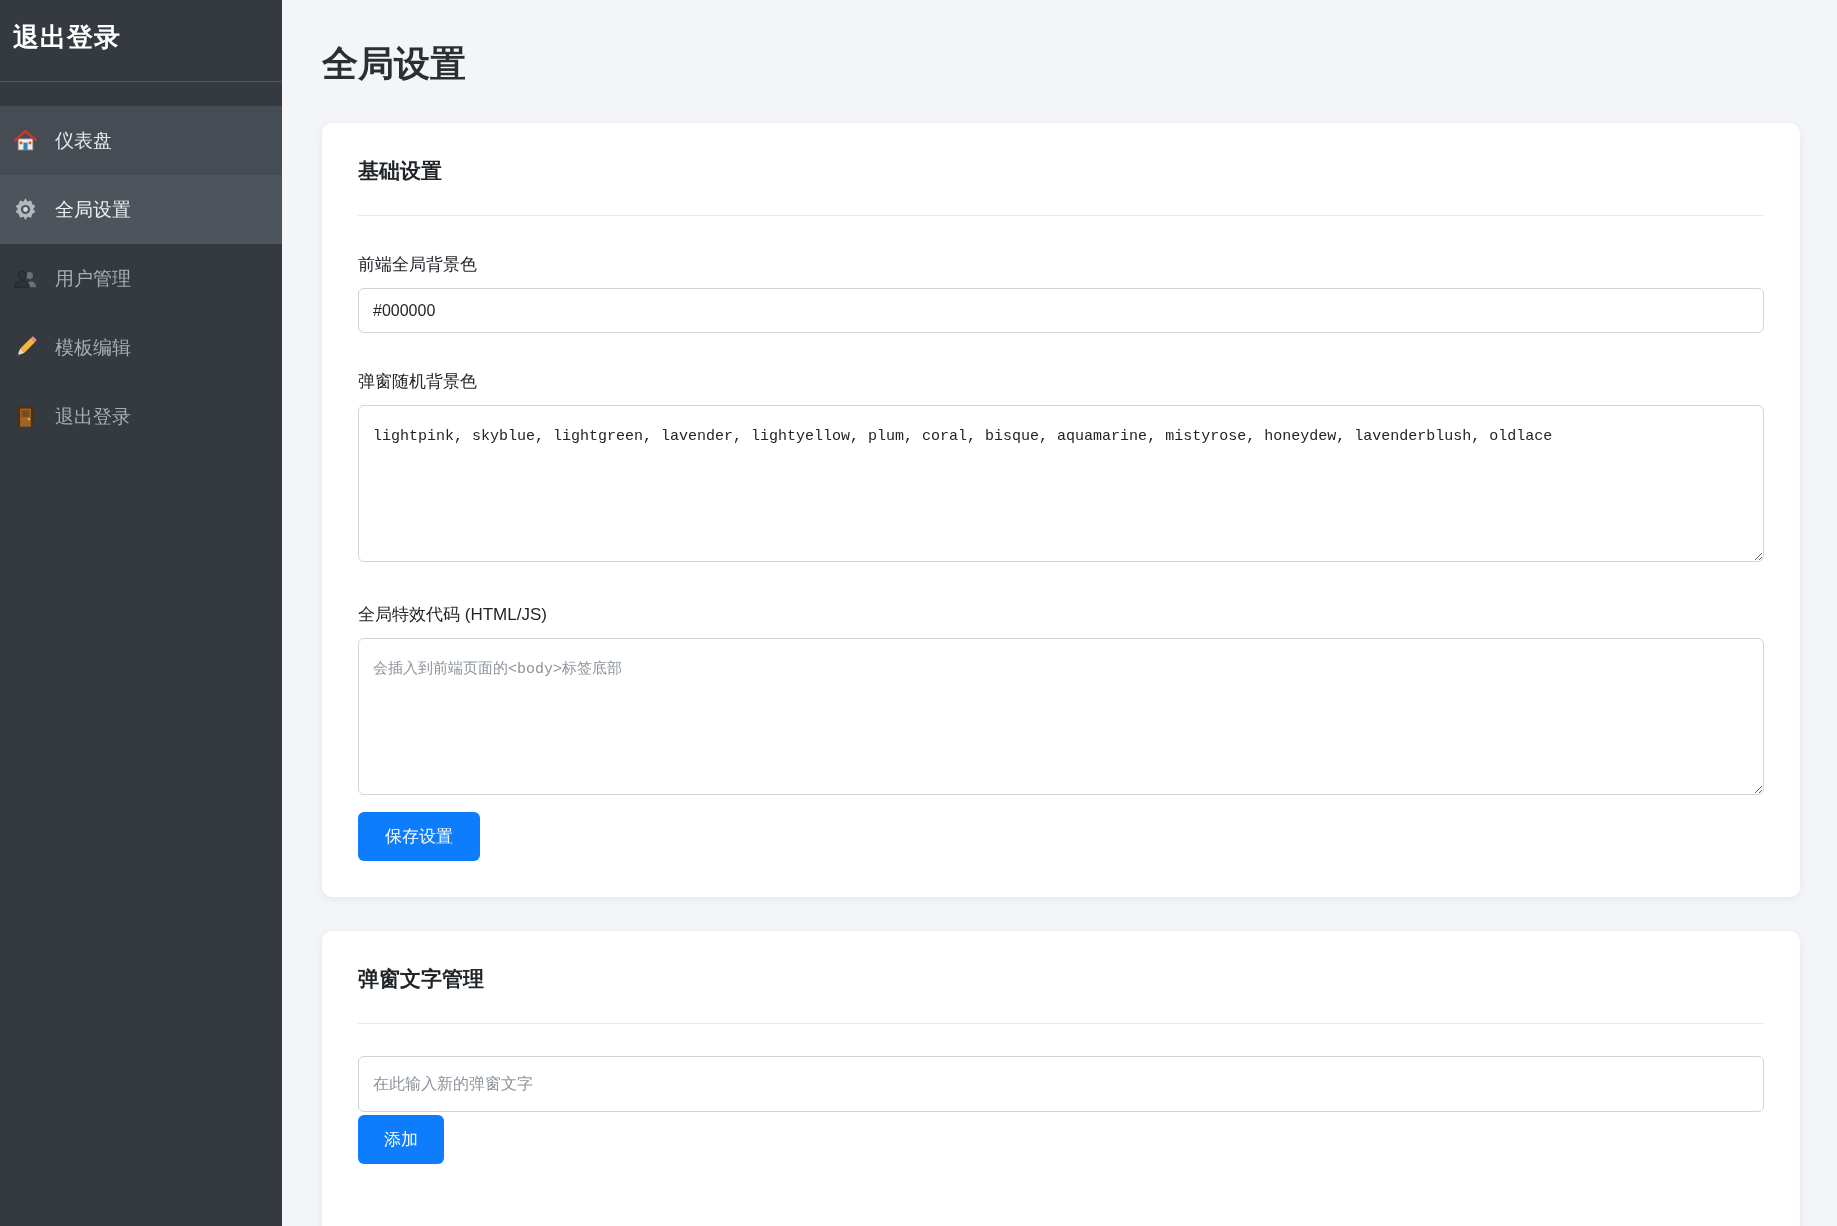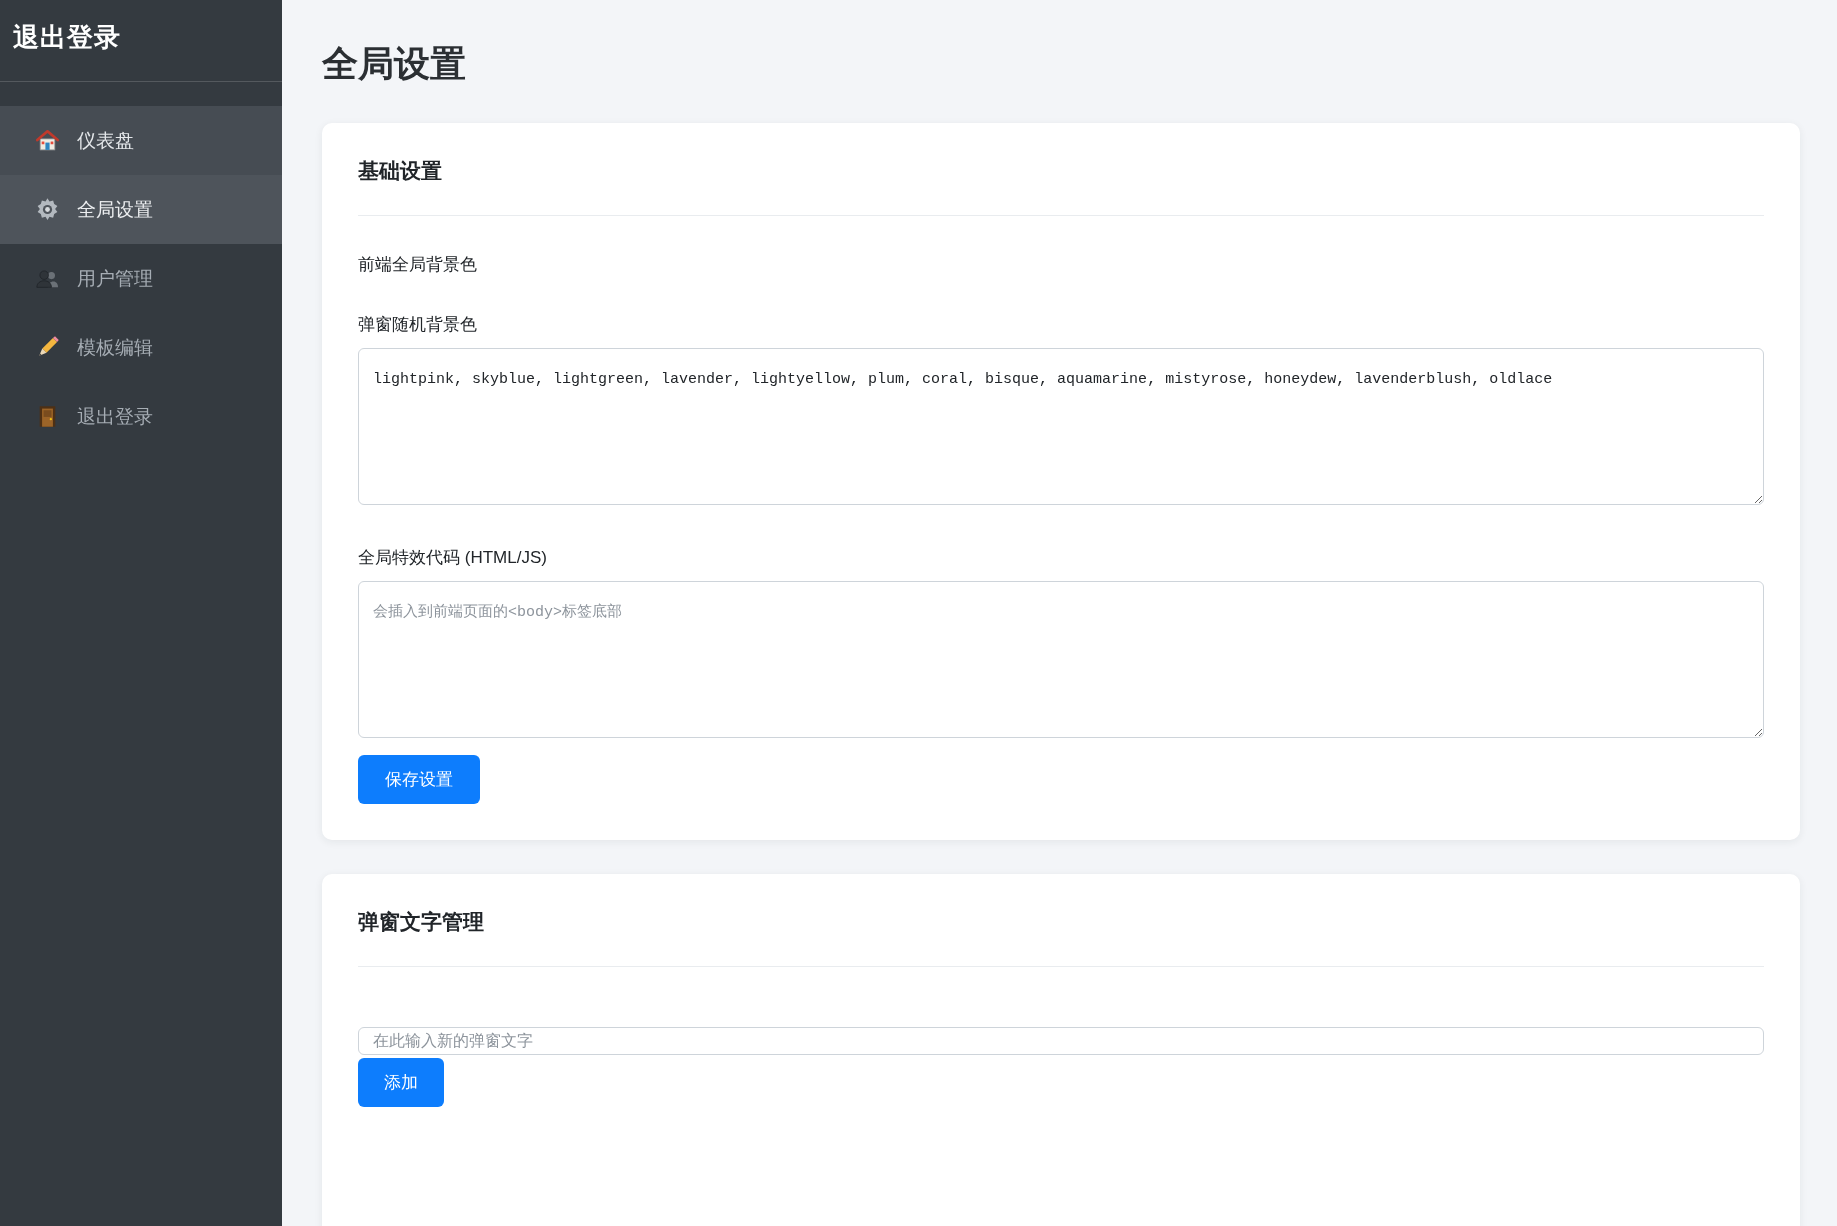--- a/index.html
+++ b/index.html
@@ -19,21 +19,21 @@
   }
   .sidebar-title {
     font-size:26px; font-weight:bold; color:#ffffff;
     padding:20px 14px 26px 13px;
     border-bottom:1px solid rgba(255,255,255,0.16);
     letter-spacing:1px;
   }
   .nav { margin-top:24px; }
   .nav-item {
     height:69px; display:flex; align-items:center;
-    padding-left:34px; cursor:pointer;
+    padding-left:12px; cursor:pointer;
     font-size:19px; color:#a6adb4;
   }
   .nav-item .icon {
     width:26px; height:26px; margin-right:17px;
     display:inline-flex; align-items:center; justify-content:center;
     flex:0 0 26px;
   }
   .nav-item.hovered { background:#464c53; color:#e4e7ea; }
   .nav-item.active  { background:#4e545b; color:#eceef0; }
 
@@ -157,37 +157,38 @@
 <main class="main">
 
   <h1 class="page-title">全局设置</h1>
 
   <section class="card">
     <h2 class="card-title">基础设置</h2>
 
 
     <div class="form-group">
       <label class="form-label">前端全局背景色</label>
+      <input class="text-input" type="text" value="#000000" style="">
     </div>
 
     <div class="form-group">
       <label class="form-label">弹窗随机背景色</label>
       <textarea class="textarea" style="">lightpink, skyblue, lightgreen, lavender, lightyellow, plum, coral, bisque, aquamarine, mistyrose, honeydew, lavenderblush, oldlace</textarea>
     </div>
 
     <div class="form-group">
       <label class="form-label">全局特效代码 (HTML/JS)</label>
       <textarea class="textarea" placeholder="会插入到前端页面的&lt;body&gt;标签底部" style=""></textarea>
     </div>
 
     <button class="btn btn-save">保存设置</button>
   </section>
 
   <section class="card card-overflow">
     <h2 class="card-title">弹窗文字管理</h2>
 
     <div class="popup-input-group">
-      <input class="text-input" type="text" style="height: 28px; margin-top: 28px;" placeholder="在此输入新的弹窗文字">
+      <input class="text-input" type="text" style="height: 56px;" placeholder="在此输入新的弹窗文字">
       <button class="btn btn-add">添加</button>
     </div>
   </section>
 
 </main>
 
 </body></html>

